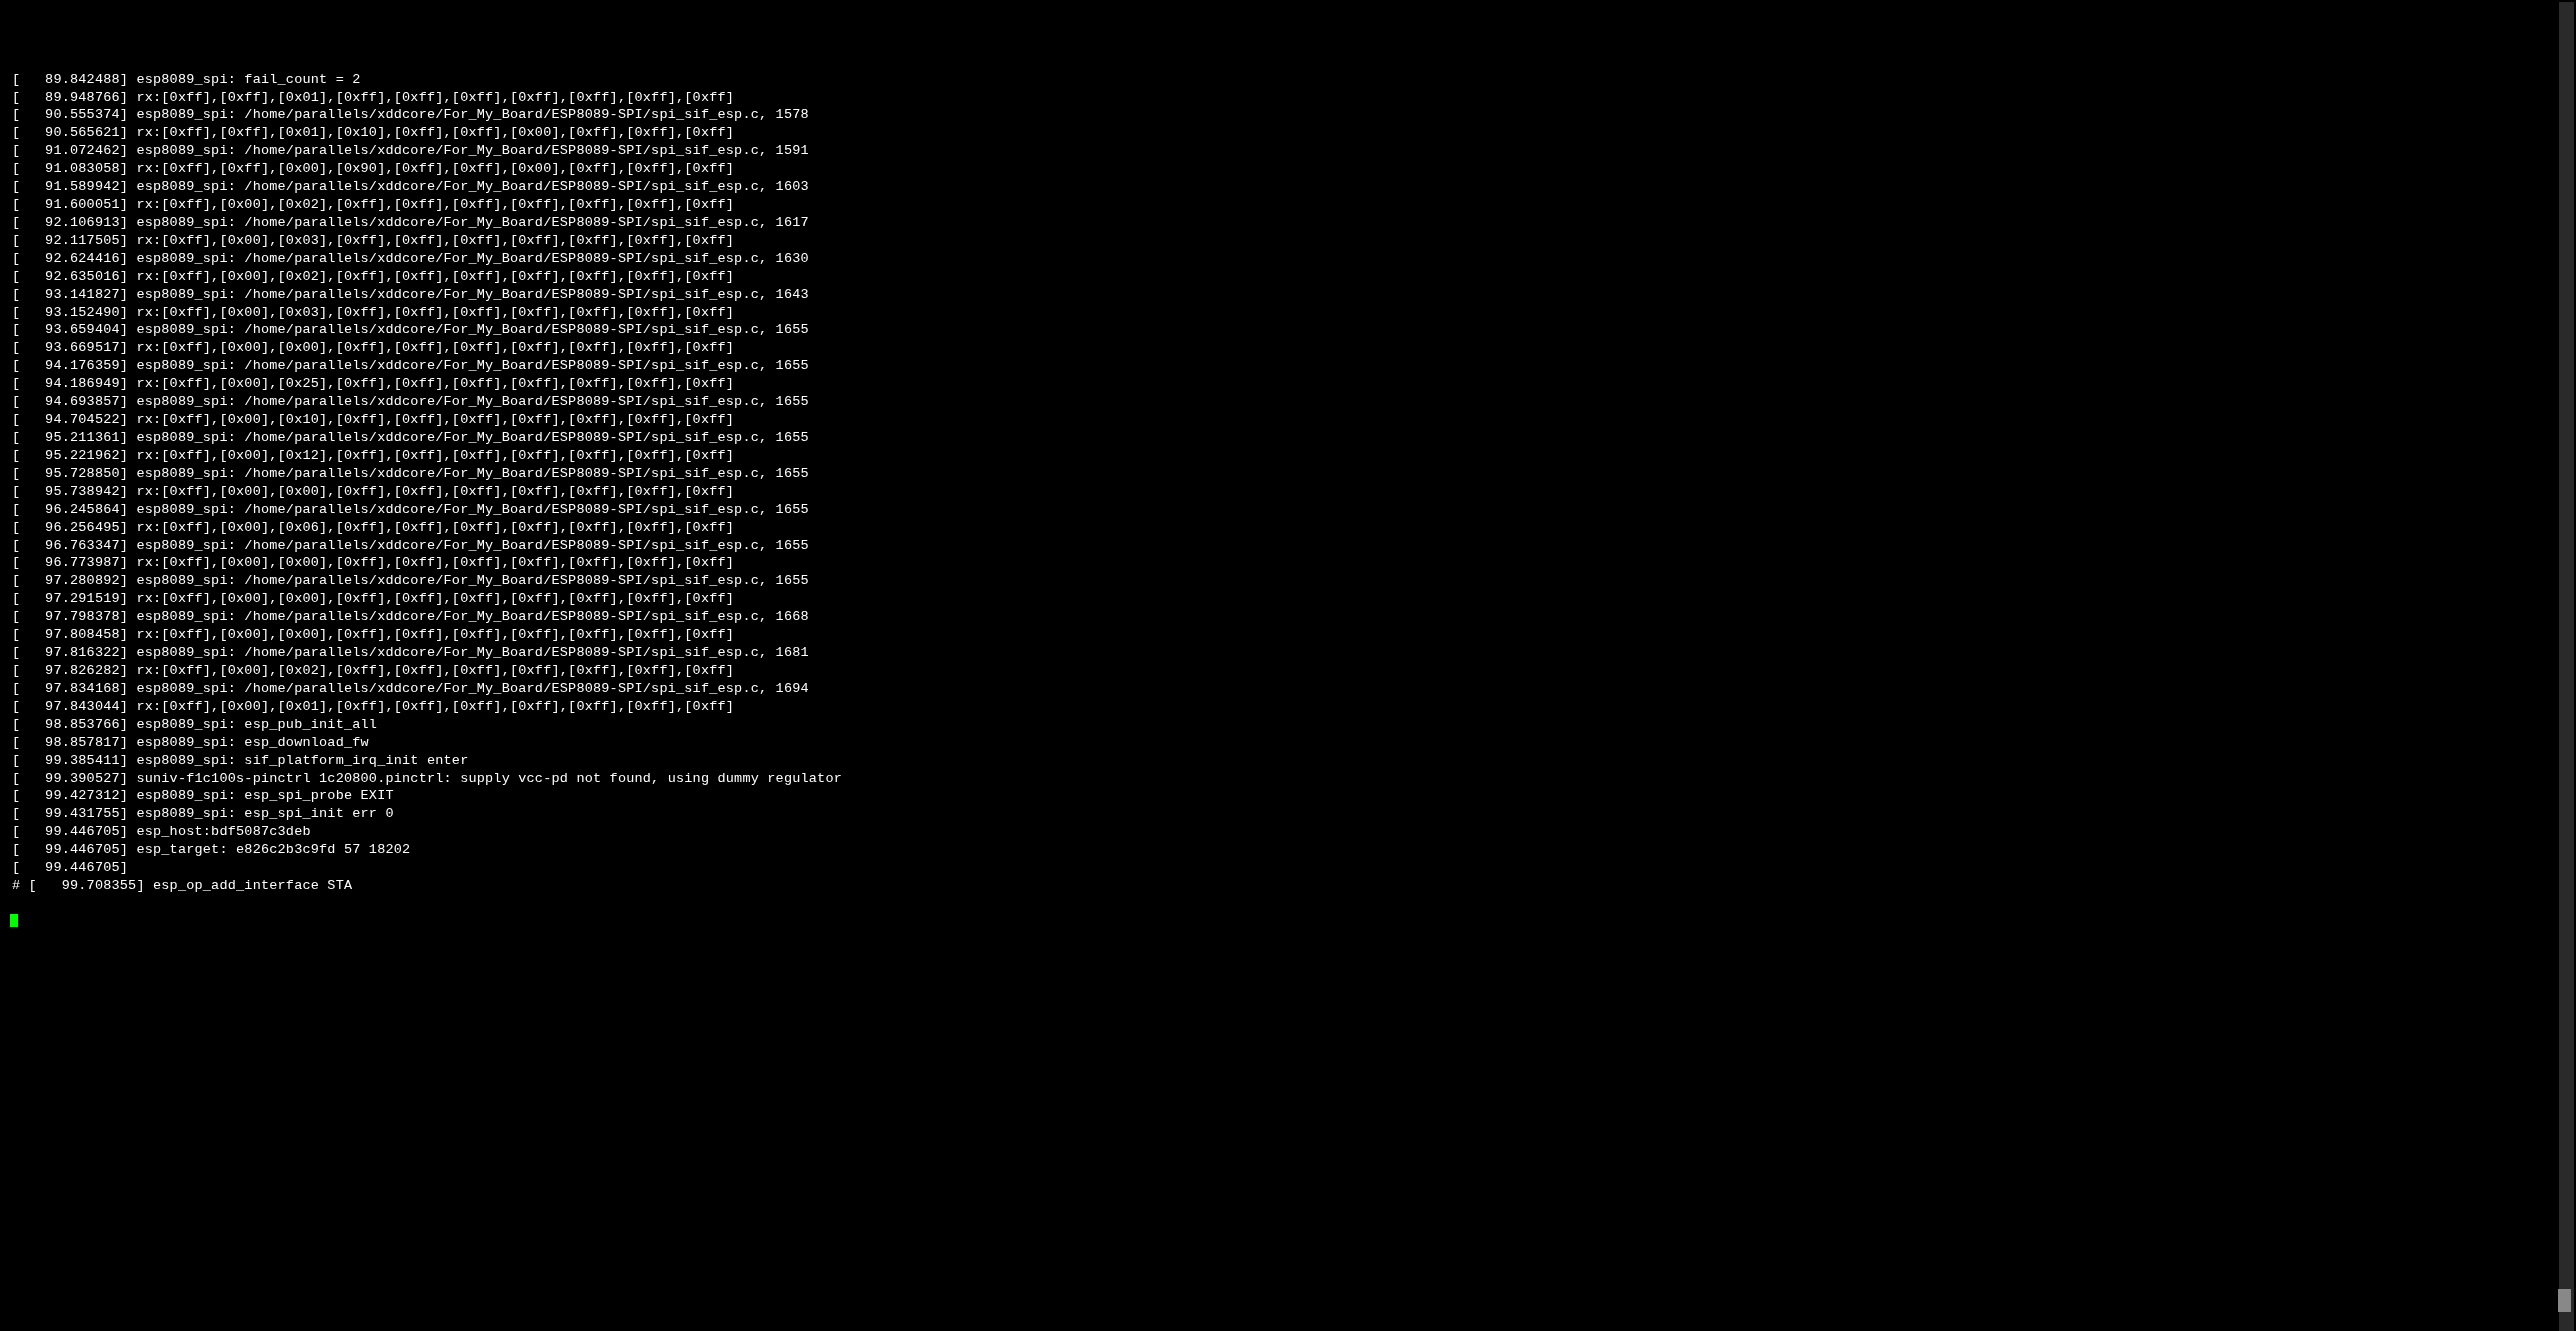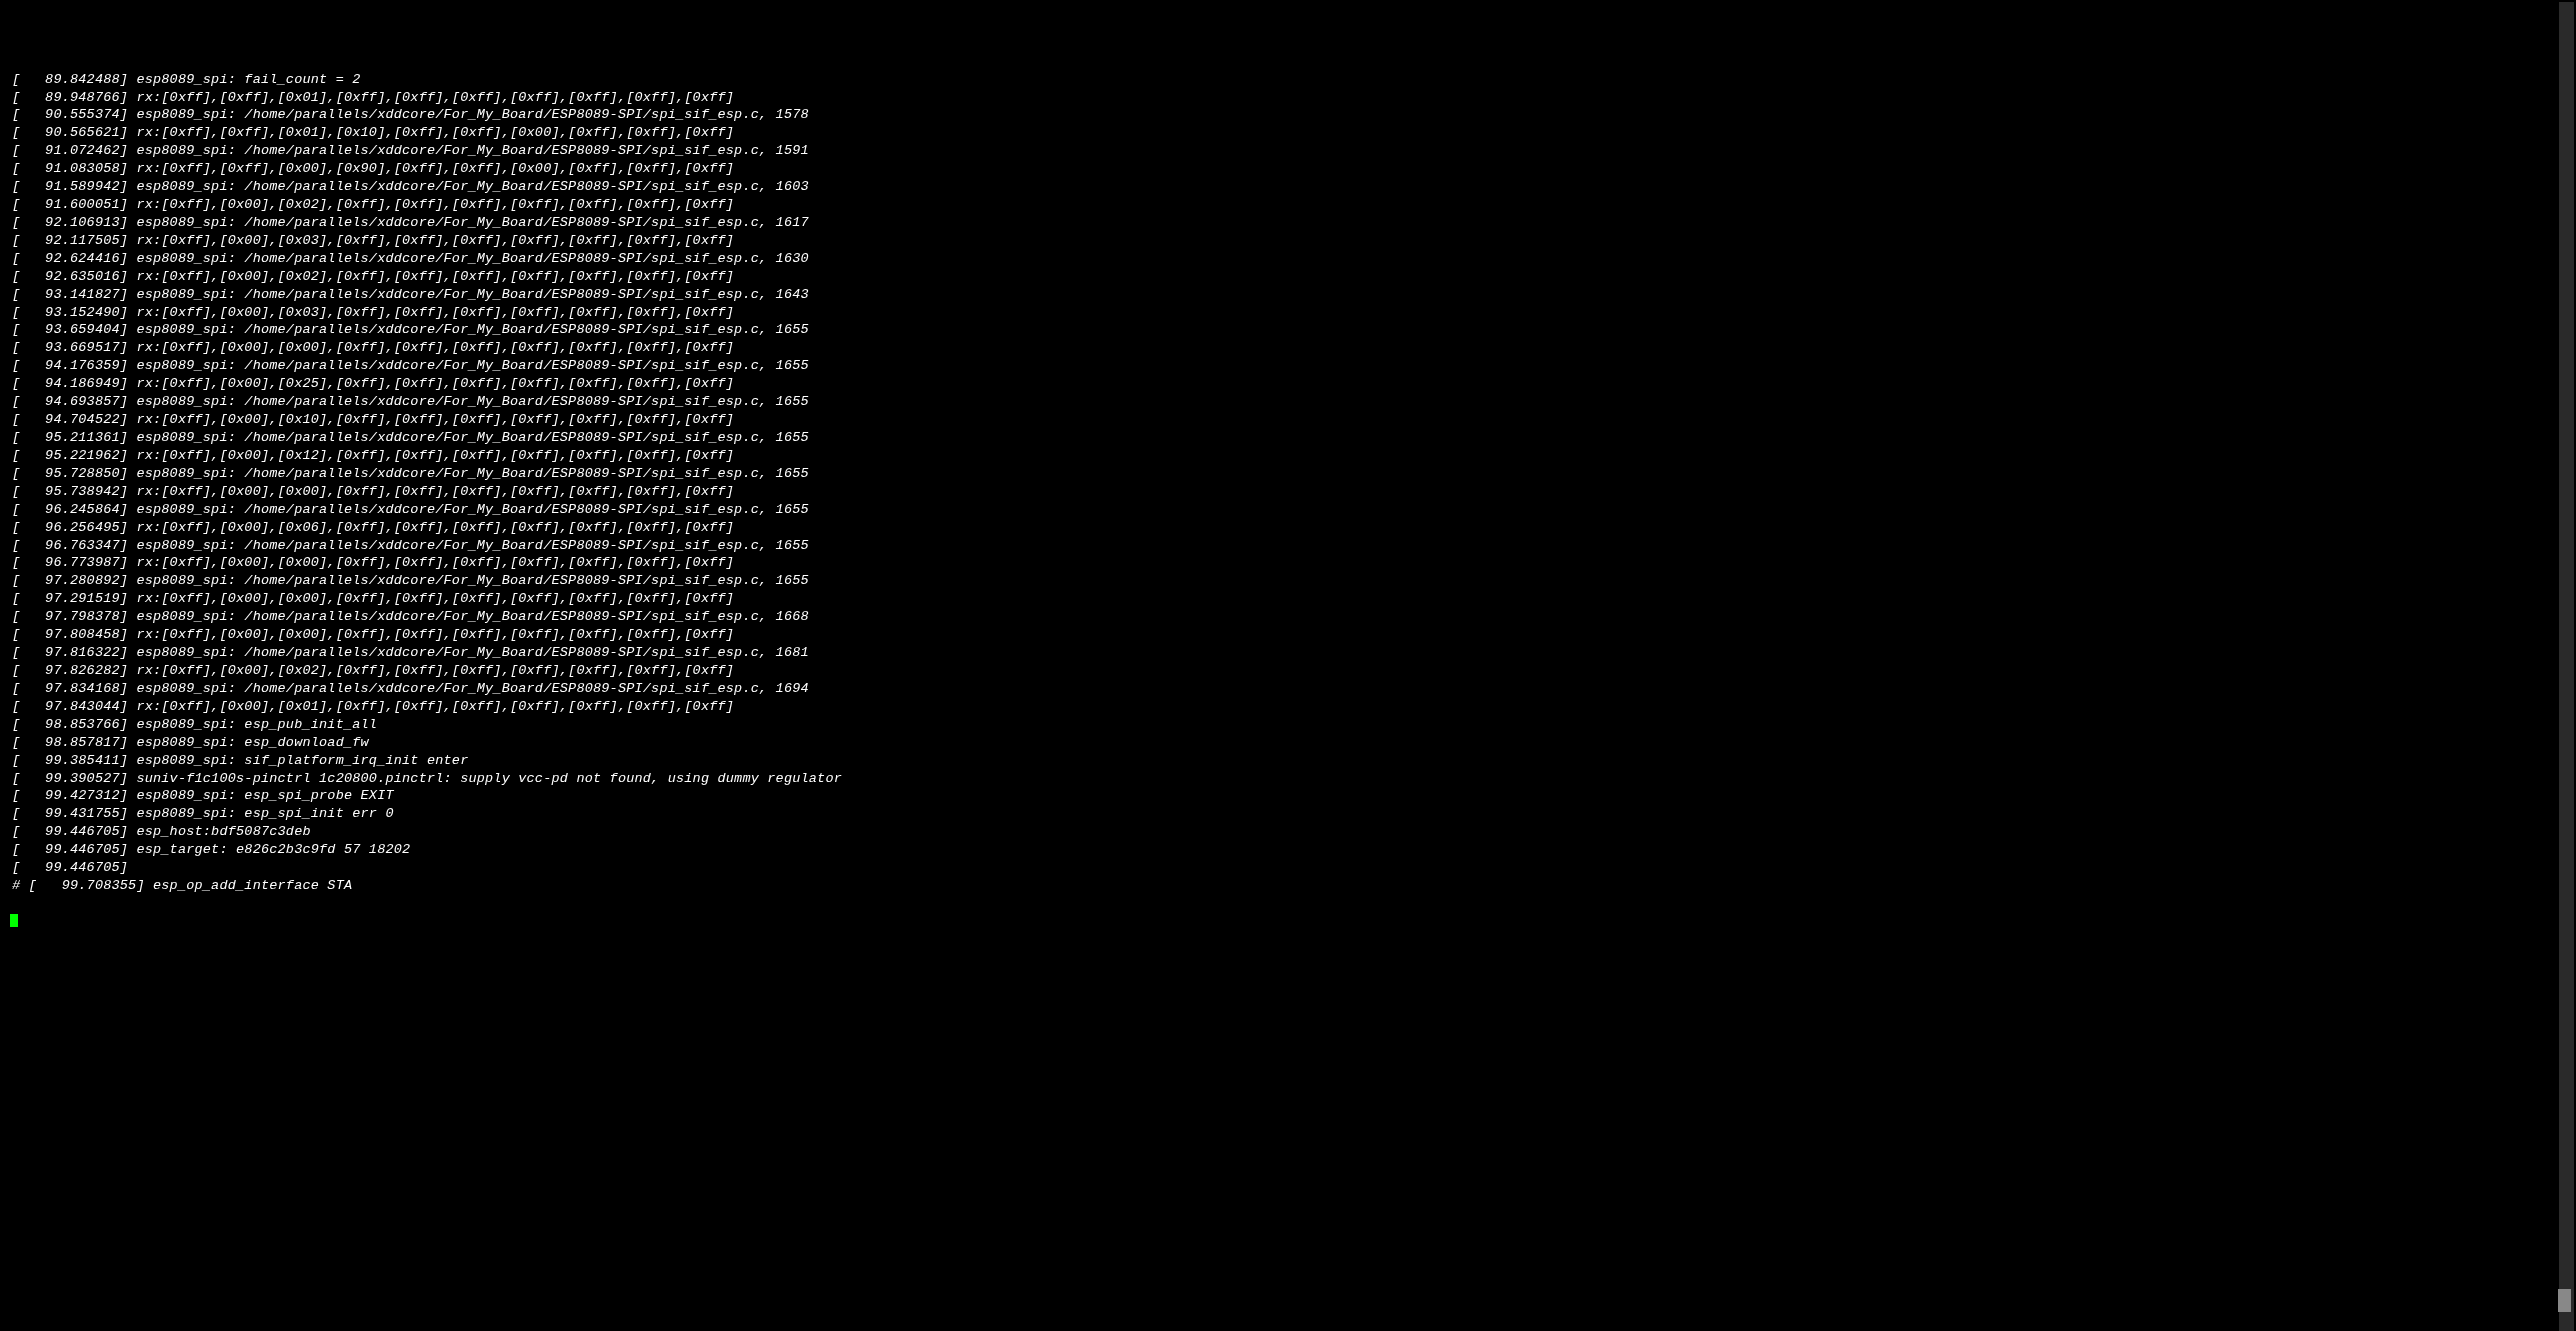--- a/index.html
+++ b/index.html
@@ -1,19 +1,18 @@
 <!DOCTYPE html>
 <html><head>
   <meta charset="utf-8">
   <style>
     * {
       margin: 2px;
       padding: 0;
       box-sizing: border-box;
-      font-style: italic;
     }
     body {
       background: #000000;
       color: #ffffff;
       font-family: 'Consolas', 'Monaco', 'Courier New', monospace;
       font-size: 13.5px;
       line-height: 1.18;
       padding: 1.9px 3.9px;
       white-space: pre;
       overflow-x: hidden;

